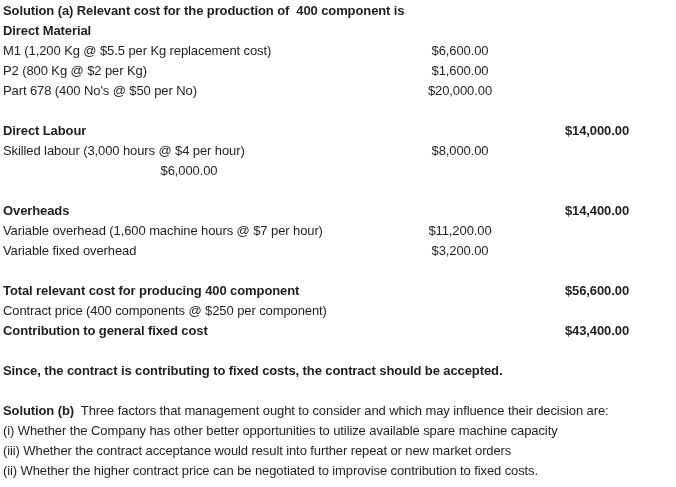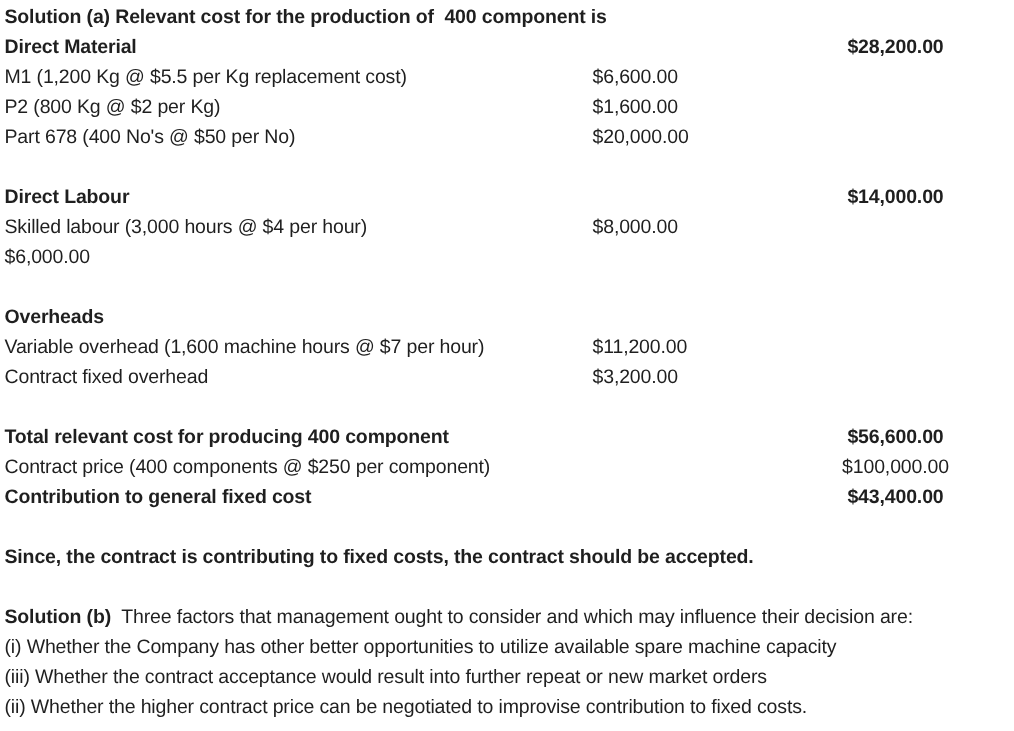--- a/index.html
+++ b/index.html
@@ -23,37 +23,36 @@
   }
   .row {
     display: grid;
     grid-template-columns: 372px 130px 104px;
     height: 20px;
     align-items: baseline;
     gap: 20px;
   }
   .row span { white-space: pre; }
   .c1 { text-align: left; overflow: visible; white-space: pre; }
-  .c2 { }
+  .c2 { text-align: center; }
   .c3 { text-align: center; }
   .b  { font-weight: 700; }
   .spacer { height: 20px; }
   .textline { height: 20px; white-space: pre-wrap; }
 </style>
 </head>
 <body>
 
 <div class="page">
 
   <div class="textline b">Solution (a) Relevant cost for the production of  400 component is</div>
 
   <div class="row">
     <span class="c1 b">Direct Material</span>
     <span class="c2"></span>
-    <span class="c3 b">$28,200.00</span>
   </div>
   <div class="row">
     <span class="c1">M1 (1,200 Kg @ $5.5 per Kg replacement cost)</span>
     <span class="c2">$6,600.00</span>
     <span class="c3"></span>
   </div>
   <div class="row">
     <span class="c1">P2 (800 Kg @ $2 per Kg)</span>
     <span class="c2">$1,600.00</span>
     <span class="c3"></span>
@@ -79,43 +78,43 @@
   <div class="row">
     <span class="c2">$6,000.00</span>
     <span class="c3"></span>
   </div>
 
   <div class="spacer"></div>
 
   <div class="row">
     <span class="c1 b">Overheads</span>
     <span class="c2"></span>
+    <span class="c3 b">$14,400.00</span>
   </div>
   <div class="row">
     <span class="c1">Variable overhead (1,600 machine hours @ $7 per hour)</span>
     <span class="c2">$11,200.00</span>
     <span class="c3"></span>
   </div>
   <div class="row">
-    <span class="c1">Contract fixed overhead</span>
+    <span class="c1">Variable fixed overhead</span>
     <span class="c2">$3,200.00</span>
     <span class="c3"></span>
   </div>
 
   <div class="spacer"></div>
 
   <div class="row">
     <span class="c1 b">Total relevant cost for producing 400 component</span>
     <span class="c2"></span>
     <span class="c3 b">$56,600.00</span>
   </div>
   <div class="row">
     <span class="c1">Contract price (400 components @ $250 per component)</span>
     <span class="c2"></span>
-    <span class="c3">$100,000.00</span>
   </div>
   <div class="row">
     <span class="c1 b">Contribution to general fixed cost</span>
     <span class="c2"></span>
     <span class="c3 b">$43,400.00</span>
   </div>
 
   <div class="spacer"></div>
 
   <div class="textline b">Since, the contract is contributing to fixed costs, the contract should be accepted.</div>

